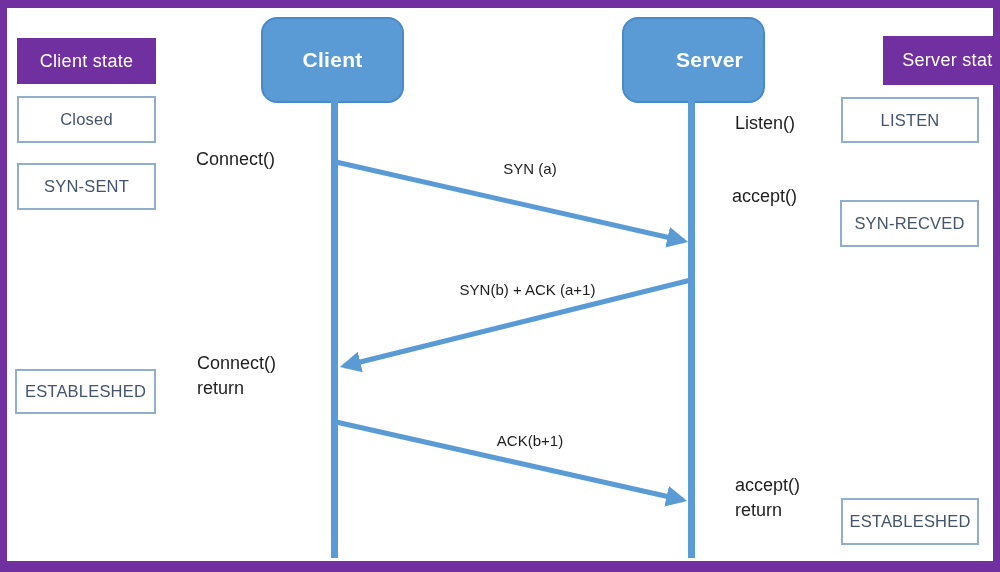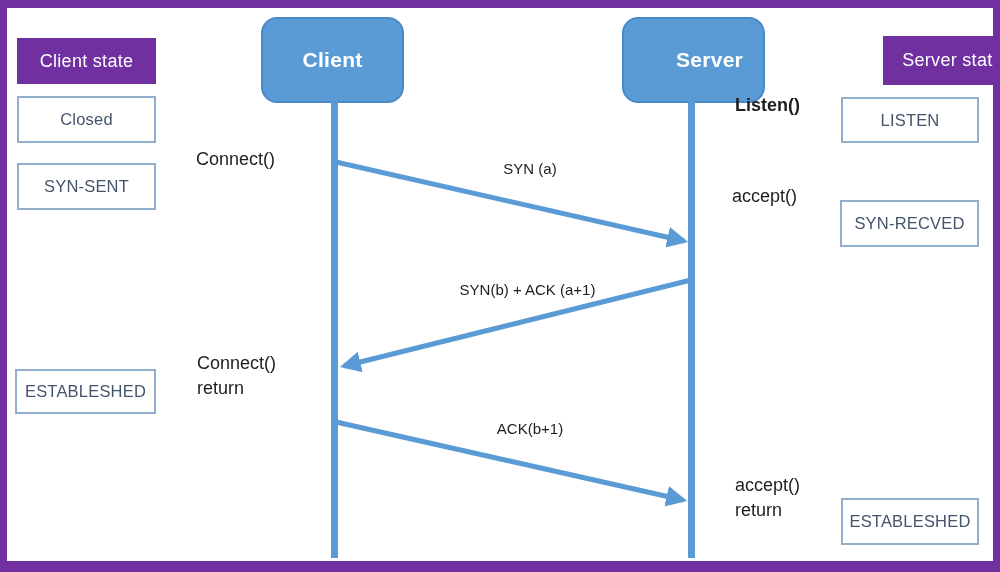--- a/index.html
+++ b/index.html
@@ -112,25 +112,25 @@
     </defs>
     <line x1="336" y1="162" x2="684" y2="241" stroke="#5b9bd5" stroke-width="5" marker-end="url(#ah)"></line>
     <line x1="691" y1="280" x2="344" y2="366" stroke="#5b9bd5" stroke-width="5" marker-end="url(#ah)"></line>
     <line x1="336" y1="422" x2="683" y2="500" stroke="#5b9bd5" stroke-width="5" marker-end="url(#ah)"></line>
   </svg>
 
   <div class="msg-label" style="left:450px;top:160px;width:160px;">SYN (a)</div>
 
   <div class="msg-label" style="left:420px;top:281px;width:215px;">SYN(b) + ACK (a+1)</div>
 
-  <div class="msg-label" style="left:455px;top:420px;width:150px;">ACK(b+1)</div>
+  <div class="msg-label" style="left:455px;top:432px;width:150px;">ACK(b+1)</div>
 
   <div class="call-label" style="left:196px;top:147px;">Connect()</div>
 
-  <div class="call-label" style="left:735px;top:93px;font-weight:bold;">Listen()</div>
+  <div class="call-label" style="left:735px;top:111px;">Listen()</div>
 
   <div class="call-label" style="left:732px;top:184px;">accept()</div>
 
   <div class="call-label" style="left:197px;top:351px;">
     <div>Connect()</div>
     <div>return</div>
   </div>
 
   <div class="call-label" style="left:735px;top:473px;">
     <div>accept()</div>

